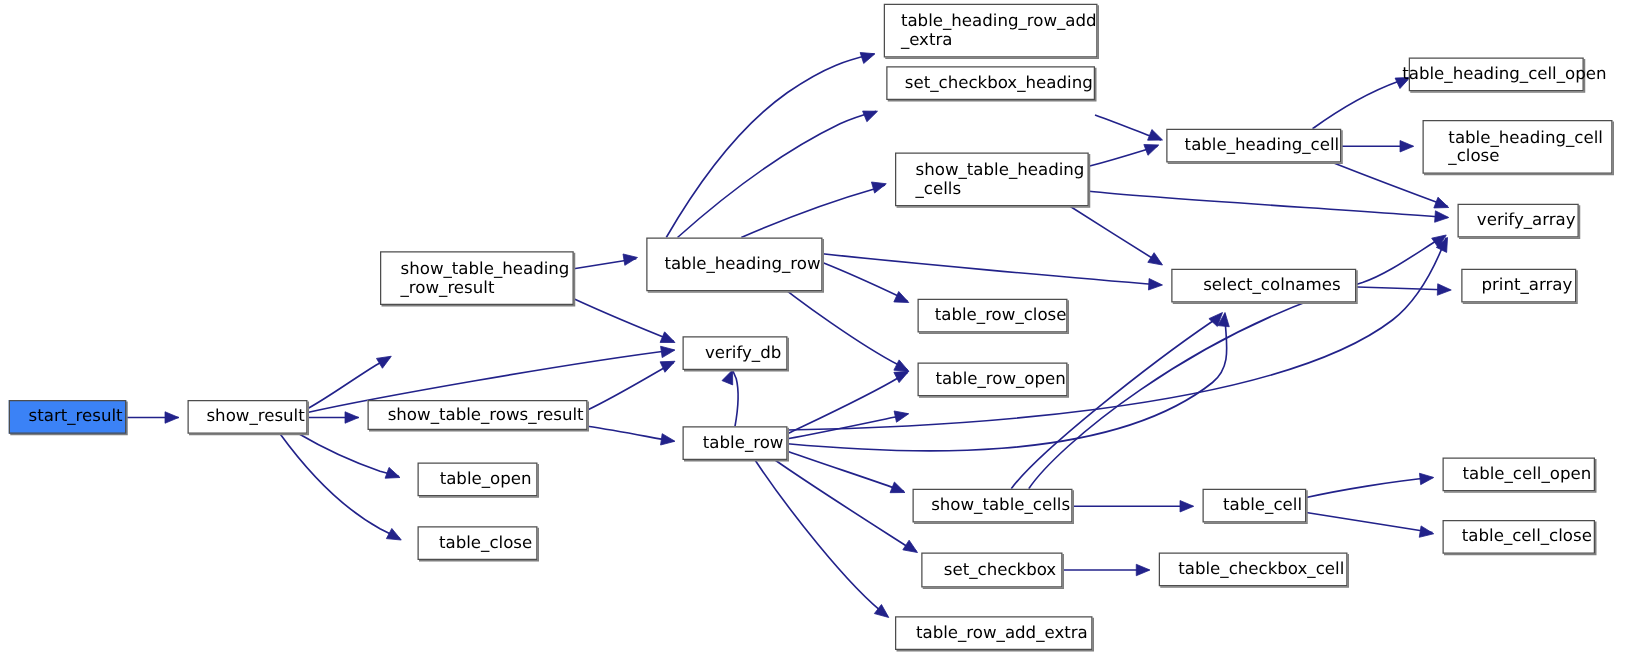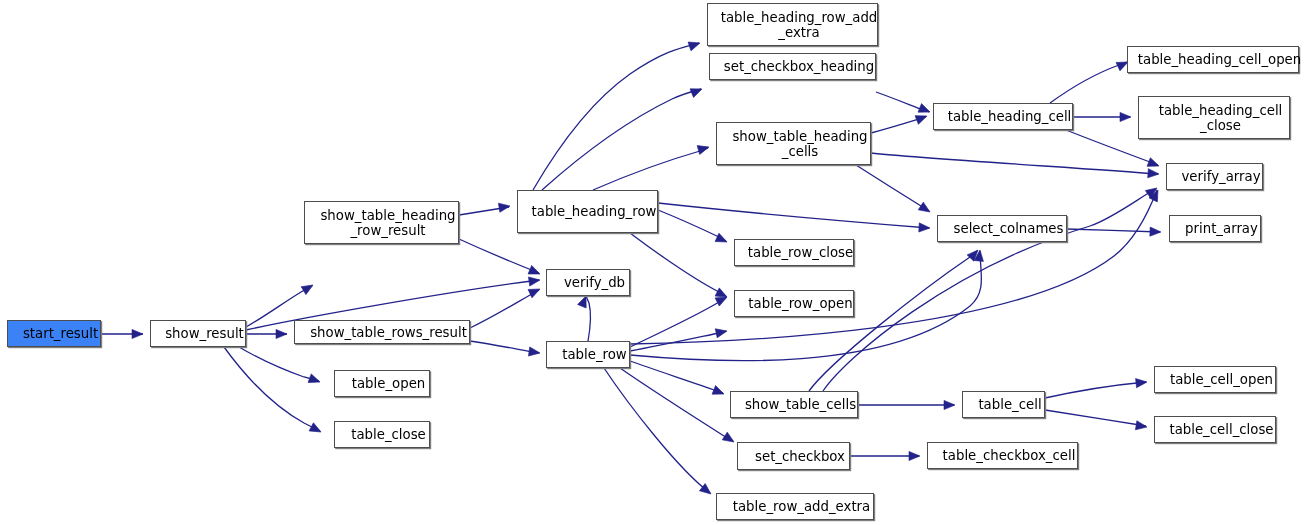--- a/index.html
+++ b/index.html
@@ -36,21 +36,20 @@
     position: absolute;
     box-sizing: border-box;
     border: 1px solid #4d4d4d;
     background: #ffffff;
     color: #000000;
     font-size: 13.3px;
     line-height: 15px;
     display: flex;
     align-items: center;
     justify-content: center;
-    text-align: center;
     white-space: pre-line;
     box-shadow: 1.2px 1.2px 0 0 #7f7f7f;
     letter-spacing: 0px;
     padding-left: 13px;
   }
   .node-box.highlight {
     background: #3b82f6;
   }
 </style>
 </head>
@@ -154,24 +153,24 @@
 _extra</div>
       <div class="node-box" style="left: 709px; top: 53px; width: 167px; height: 27px;">set_checkbox_heading</div>
       <div class="node-box" style="left: 716px; top: 122px; width: 155px; height: 43px;">show_table_heading
 _cells</div>
       <div class="node-box" style="left: 734px; top: 239px; width: 120px; height: 27px;">table_row_close</div>
       <div class="node-box" style="left: 734px; top: 290px; width: 120px; height: 27px;">table_row_open</div>
       <div class="node-box" style="left: 730px; top: 391px; width: 128px; height: 27px;">show_table_cells</div>
       <div class="node-box" style="left: 737px; top: 442px; width: 113px; height: 28px;">set_checkbox</div>
       <div class="node-box" style="left: 716px; top: 493px; width: 158px; height: 27px;">table_row_add_extra</div>
       <div class="node-box" style="left: 933px; top: 103px; width: 140px; height: 27px;">table_heading_cell</div>
-      <div class="node-box" style="left: 937px; top: 215px; width: 130px; height: 27px;">select_colnames</div>
+      <div class="node-box" style="left: 937px; top: 215px; width: 148px; height: 27px;">select_colnames</div>
       <div class="node-box" style="left: 962px; top: 391px; width: 83px; height: 27px;">table_cell</div>
       <div class="node-box" style="left: 927px; top: 442px; width: 151px; height: 27px;">table_checkbox_cell</div>
-      <div class="node-box" style="left: 1127px; top: 46px; width: 172px; height: 27px;">table_heading_cell_open</div>
+      <div class="node-box" style="left: 1127px; top: 46px; width: 140px; height: 27px;">table_heading_cell_open</div>
       <div class="node-box" style="left: 1138px; top: 96px; width: 152px; height: 43px;">table_heading_cell
 _close</div>
       <div class="node-box" style="left: 1166px; top: 163px; width: 97px; height: 27px;">verify_array</div>
       <div class="node-box" style="left: 1169px; top: 215px; width: 92px; height: 27px;">print_array</div>
       <div class="node-box" style="left: 1154px; top: 366px; width: 122px; height: 27px;">table_cell_open</div>
       <div class="node-box" style="left: 1154px; top: 416px; width: 122px; height: 27px;">table_cell_close</div>
     </div>
 </div>
 
 </body></html>

